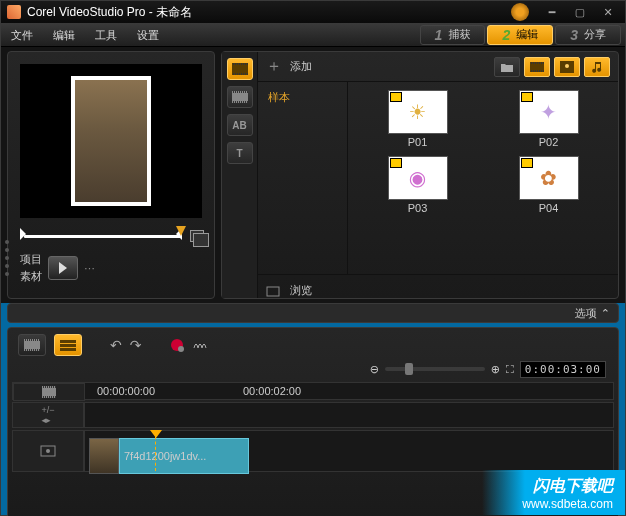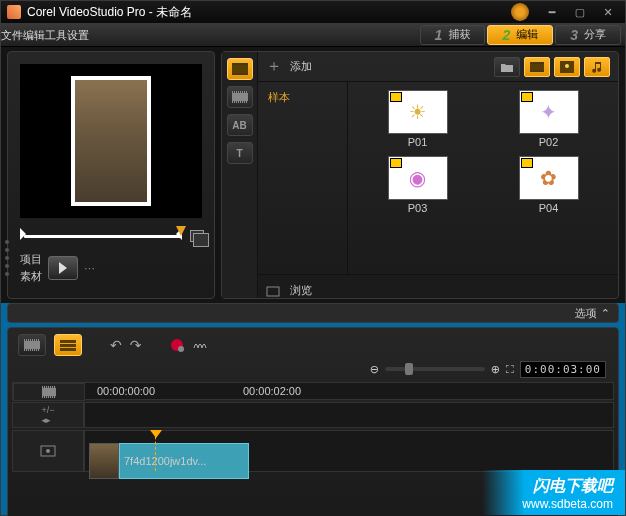--- a/index.html
+++ b/index.html
@@ -4,21 +4,21 @@
 <style>
 *{margin:0;padding:0;box-sizing:border-box;font-family:"Microsoft YaHei",Arial,sans-serif;font-size:11px;color:#ccc;user-select:none}
 body{width:626px;height:516px;background:#000;overflow:hidden}
 .win{position:relative;width:626px;height:516px;background:#0369a1;border:1px solid #3a3a3a}
 .titlebar{height:22px;background:linear-gradient(#1a1a1a,#0a0a0a);display:flex;align-items:center;padding:0 6px;gap:6px}
 .app-ico{width:14px;height:14px;background:linear-gradient(45deg,#d63,#fa6);border-radius:2px}
 .title{flex:1;font-size:12px;color:#fff}
 .gear{width:18px;height:18px;border-radius:50%;background:radial-gradient(circle,#f0a020 30%,#b07010 70%);margin-right:6px}
 .wbtn{width:22px;height:16px;display:flex;align-items:center;justify-content:center;color:#aaa}
 .menubar{height:24px;background:linear-gradient(#3a3a3a,#1f1f1f);display:flex;align-items:center;border-bottom:1px solid #000}
-.menu{padding:0 0;line-height:24px;color:#ddd}
+.menu{padding:0 10px;line-height:24px;color:#ddd}
 .steps{display:flex;flex:1;justify-content:flex-end;gap:2px;padding-right:4px}
 .step{display:flex;align-items:center;gap:6px;padding:0 14px;height:20px;background:linear-gradient(#3a3a3a,#202020);border:1px solid #444;border-radius:3px}
 .step.active{background:linear-gradient(#ffb92c,#e59400);color:#000;border-color:#ffce66}
 .step.active *{color:#000}
 .step .num{font-style:italic;font-size:14px;font-weight:bold;color:#888}
 .step.active .num{color:#5a3}
 .mid{display:flex;height:256px;padding:4px 6px;gap:6px;background:#141414}
 .panel{background:linear-gradient(#262626,#1a1a1a);border:1px solid #3a3a3a;border-radius:4px}
 .preview{width:208px;display:flex;flex-direction:column;padding:6px}
 .scrn{flex:0 0 154px;margin:6px;background:#000;display:flex;align-items:center;justify-content:center;border:1px solid #000}
@@ -69,21 +69,21 @@
 .tlzoom{height:22px;display:flex;align-items:center;justify-content:flex-end;gap:6px;padding:2px 8px}
 .zbar{width:100px;height:4px;background:#3a3a3a;border-radius:2px;position:relative}
 .zbar:before{content:"";position:absolute;left:20px;top:-4px;width:8px;height:12px;background:#777;border-radius:2px}
 .tc{font-family:monospace;background:#000;border:1px solid #444;padding:1px 4px;letter-spacing:1px}
 .ruler{height:18px;background:#181818;border:1px solid #333;margin:2px 0;display:flex;align-items:center;font-family:monospace;font-size:9px;color:#777;position:relative;padding-left:72px}
 .ruler span{position:absolute}
 .tracks{flex:1;display:flex;flex-direction:column;gap:2px}
 .track{display:flex;height:42px}
 .trhdr{width:72px;background:#222;border:1px solid #333;display:flex;align-items:center;justify-content:center;gap:2px}
 .trlane{flex:1;background:#181818;border:1px solid #333;position:relative}
-.clip{position:absolute;top:2px;left:4px;height:46px;display:flex;align-items:flex-end}
+.clip{position:absolute;top:2px;left:4px;height:46px;display:flex;align-items:center}
 .clipimg{width:30px;height:36px;background:linear-gradient(#7a6545,#3f3425);border:1px solid #555}
 .clipbar{height:36px;width:130px;background:#3da0b5;border:1px solid #67c8dc;display:flex;align-items:center;padding:0 4px;color:#fff;font-size:10px;overflow:hidden;white-space:nowrap}
 .playhead{position:absolute;left:70px;top:0;bottom:0;width:0;border-left:1px dashed #ffae00}
 .playhead:before{content:"";position:absolute;top:-1px;left:-6px;border-left:6px solid transparent;border-right:6px solid transparent;border-top:8px solid #ffae00}
 .watermark{position:absolute;right:0;bottom:0;background:linear-gradient(90deg,rgba(0,174,239,0) 0%,#00aeef 30%);padding:6px 12px 4px 40px;text-align:right}
 .watermark .w1{font-size:16px;font-weight:bold;color:#fff;font-style:italic}
 .watermark .w2{font-size:12px;color:#fff}
 .handle{position:absolute;left:4px;top:50%;transform:translateY(-50%);width:6px;height:40px;display:flex;flex-direction:column;justify-content:space-around}
 .handle i{width:4px;height:4px;background:#555;border-radius:50%}
 .ctrack{height:26px}

